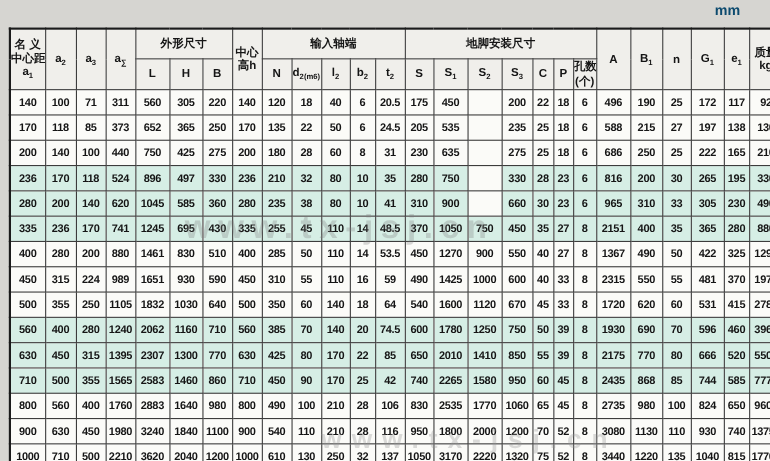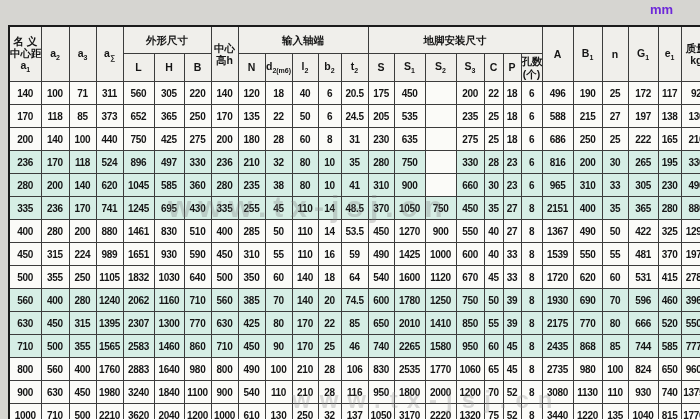--- a/index.html
+++ b/index.html
@@ -3,21 +3,21 @@
 <meta charset="utf-8">
 <style>
   html,body{margin:0;padding:0;}
   body{
     width:700px;height:419px;position:relative;overflow:hidden;
     background:#d6d5d1;
     font-family:"Liberation Sans","DejaVu Sans",sans-serif;
   }
   .unit-label{
     position:absolute;top:2px;right:27px;
-    font-size:13px;font-weight:bold;color:#6d28d9;
+    font-size:13px;font-weight:bold;color:#0c4a6e;
   }
   table.spec{
     position:absolute;left:8px;top:25px;width:691px;
     border-collapse:collapse;table-layout:fixed;
     background:#fbfbf8;border:2px solid #1b1b1b;
   }
   th,td{
     border:1px solid #3c3c3c;text-align:center;vertical-align:middle;
     padding:0;color:#151515;overflow:hidden;white-space:nowrap;
   }
@@ -319,21 +319,21 @@
         <td>110</td>
         <td>16</td>
         <td>59</td>
         <td>490</td>
         <td>1425</td>
         <td>1000</td>
         <td>600</td>
         <td>40</td>
         <td>33</td>
         <td>8</td>
-        <td>1539</td>
+        <td>2315</td>
         <td>550</td>
         <td>55</td>
         <td>481</td>
         <td>370</td>
         <td>1976</td>
       </tr>
       <tr>
         <td>500</td>
         <td>355</td>
         <td>250</td>
@@ -423,21 +423,21 @@
         <td>355</td>
         <td>1565</td>
         <td>2583</td>
         <td>1460</td>
         <td>860</td>
         <td>710</td>
         <td>450</td>
         <td>90</td>
         <td>170</td>
         <td>25</td>
-        <td>46</td>
+        <td>42</td>
         <td>740</td>
         <td>2265</td>
         <td>1580</td>
         <td>950</td>
         <td>60</td>
         <td>45</td>
         <td>8</td>
         <td>2435</td>
         <td>868</td>
         <td>85</td>

